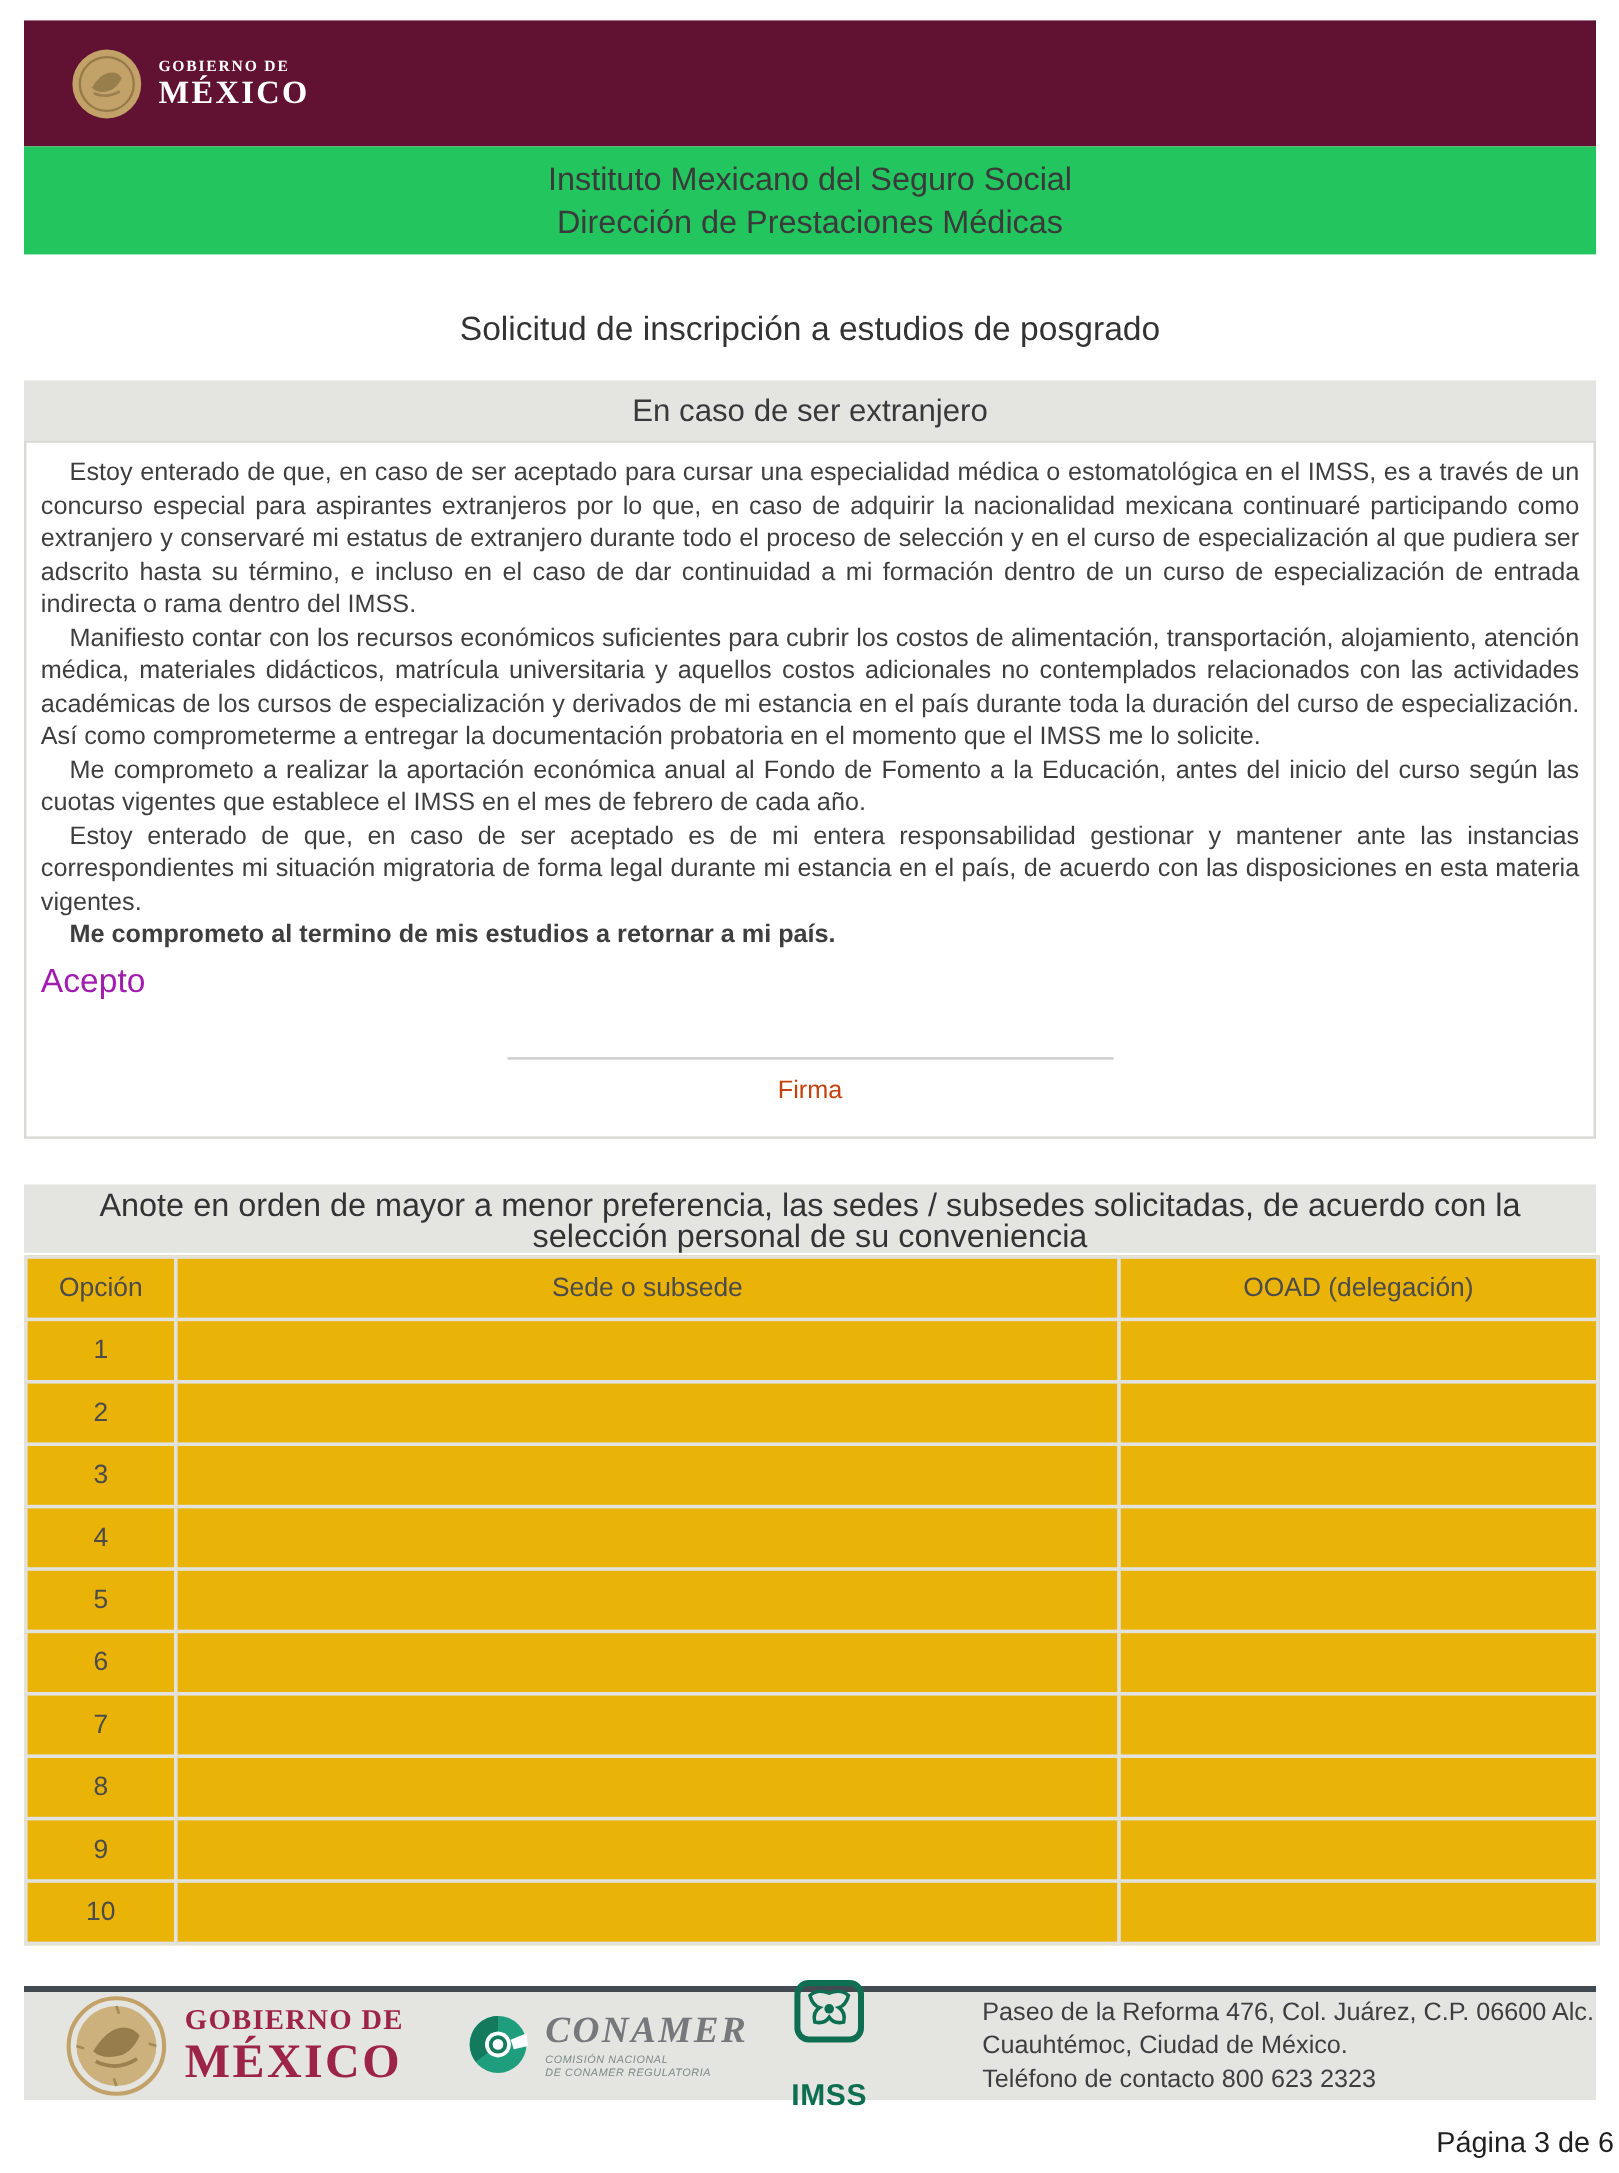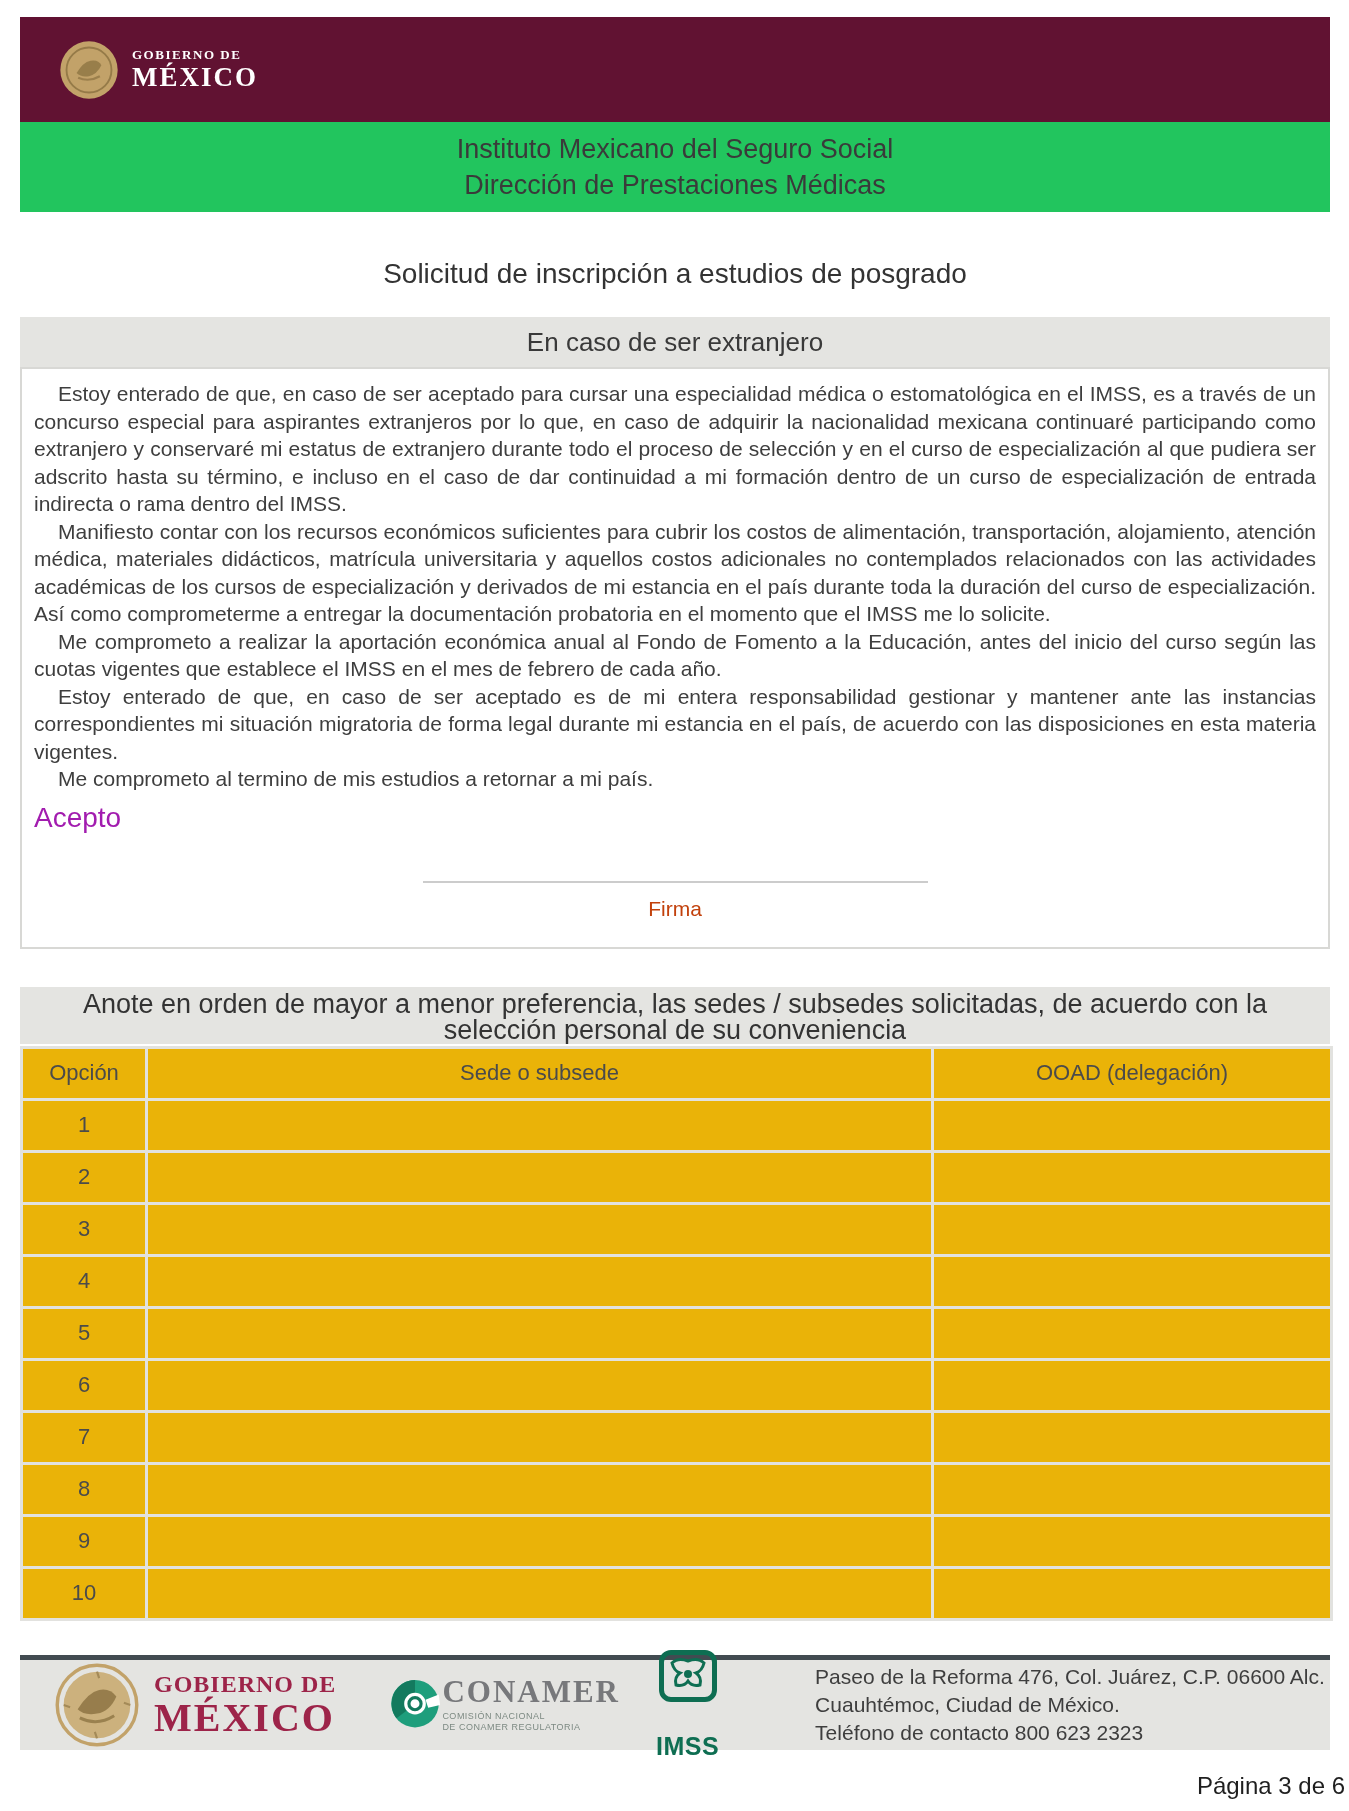--- a/index.html
+++ b/index.html
@@ -48,21 +48,21 @@
     font-size:26px; color:#393939; font-weight:500;
   }
   .foreigner-box {
     border:2px solid #d8d8d5;
     padding:11px 12px 26px 12px;
   }
   .foreigner-box p {
     margin:0; text-indent:24px; text-align:justify;
     font-size:21px; line-height:27.5px; color:#3e3e3e;
   }
-  .foreigner-box p.no-justify { text-align:left; }
+  .foreigner-box p.no-justify { text-align:left;font-weight:bold; }
   .accept-line { margin-top:9px; font-size:28px; color:#a21caf; }
   .sig-area { margin-top:47px; }
   .sig-line {
     width:505px; margin:0 auto; border-top:2px solid #cccccc; height:0;
   }
   .sig-label { margin-top:14px; text-align:center; font-size:21px; color:#c2410c; }
 
   
   .table-heading {
     margin-top:38px; height:57px; background:#e4e4e1;
@@ -87,21 +87,21 @@
   .footer { margin-top:34px; }
   .footer-topline { height:5px; background:#424b51; }
   .footer-bar {
     height:90px; background:#e4e4e1;
     display:flex; align-items:center;
   }
   .seal-lg { width:86px; height:86px; margin-left:34px; flex:none; }
   .gob-text { margin-left:14px; font-family:"Liberation Serif","DejaVu Serif",serif; color:#9d2449; line-height:1; flex:none; }
   .gob-text .small { font-size:24px; font-weight:700; letter-spacing:1px; }
   .gob-text .large { font-size:40px; font-weight:700; letter-spacing:2px; margin-top:2px; }
-  .conamer { margin-left:52px; display:flex; align-items:center; gap:0; flex:none; }
+  .conamer { margin-left:52px; display:flex; align-items:center; gap:12px; flex:none;font-style:italic; }
   .conamer-mark { width:54px; height:58px; }
   .conamer-name {
     font-family:"Liberation Serif","DejaVu Serif",serif; font-weight:700;
     font-size:31px; color:#77787b; letter-spacing:2px; line-height:1;
   }
   .conamer-sub { font-size:9px; color:#7d8a83; letter-spacing:0.5px; line-height:11px; margin-top:4px; }
   .imss { margin-left:36px; flex:none; display:flex; flex-direction:column; align-items:center;gap:36px; }
   .imss-mark { width:58px; height:52px; border:5px solid #0e6e52; border-radius:12px; position:relative; }
   .imss-label {
     font-weight:700; font-size:25px; color:#0e6e52; letter-spacing:0.5px;

